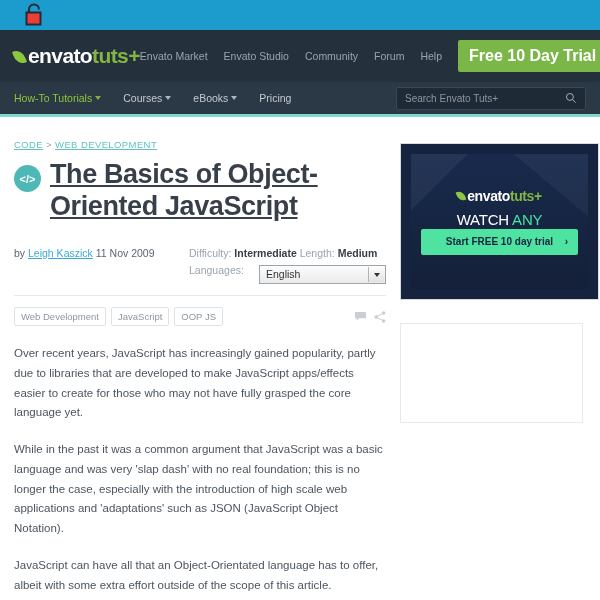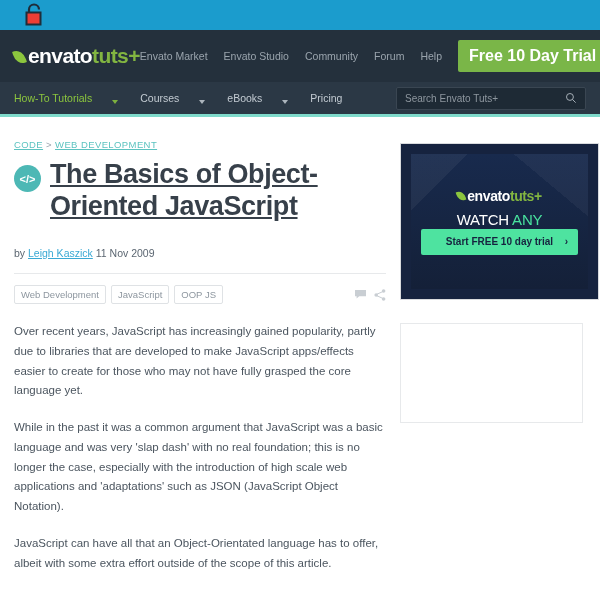--- a/index.html
+++ b/index.html
@@ -67,21 +67,21 @@
   .subnav {
     height:35px;
     background:#2b3845;
     display:flex; align-items:center;
     padding:0 14px;
     border-bottom:3px solid #7fdacb;
   }
   .subnav-item {
     color:#c3cbd2; font-size:10.5px;
     margin-right:22px; white-space:nowrap;
-    display:flex; align-items:flex-end; gap:20px;
+    display:flex; align-items:center; gap:3px;
   }
   .subnav-item.active { color:#8cc63e; }
   .caret {
     width:0; height:0;
     border-left:3.5px solid transparent;
     border-right:3.5px solid transparent;
     border-top:4px solid currentColor;
     opacity:.85;
   }
   .search-wrap {
@@ -299,20 +299,33 @@
     <div class="title-row">
       <div class="cat-badge">&lt;/&gt;</div>
       <h1 class="title">The Basics of Object-Oriented JavaScript</h1>
     </div>
 
     <div class="meta">
       <div class="meta-left">
         <span>by</span>
         <a class="meta-author" href="#">Leigh Kaszick</a>
         <span>11 Nov 2009</span>
+      </div>
+      <div class="meta-right">
+        <span class="meta-label">Difficulty:</span>
+        <span class="meta-val">Intermediate</span>
+        <span class="meta-label">Length:</span>
+        <span class="meta-val">Medium</span>
+        <span class="meta-label">Languages:</span>
+        <div class="lang-select">
+          <span>English</span>
+          <span class="lang-arrow">
+              <i></i>
+            </span>
+        </div>
       </div>
     </div>
 
     <div class="divider"></div>
 
     <div class="tags-row">
       <span class="tag">Web Development</span>
       <span class="tag">JavaScript</span>
       <span class="tag">OOP JS</span>
       <span class="social">

